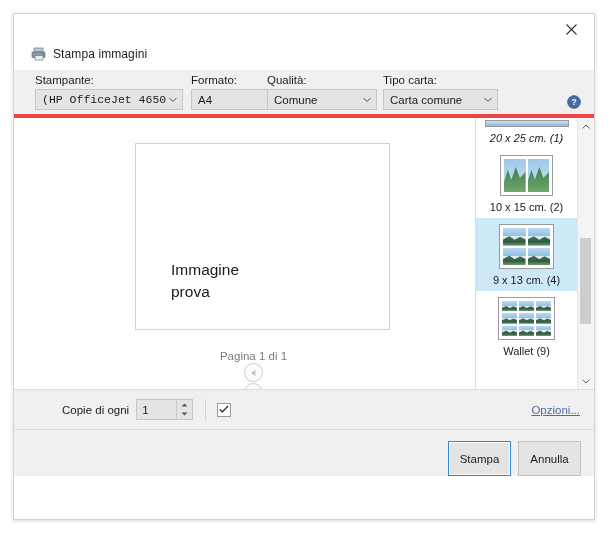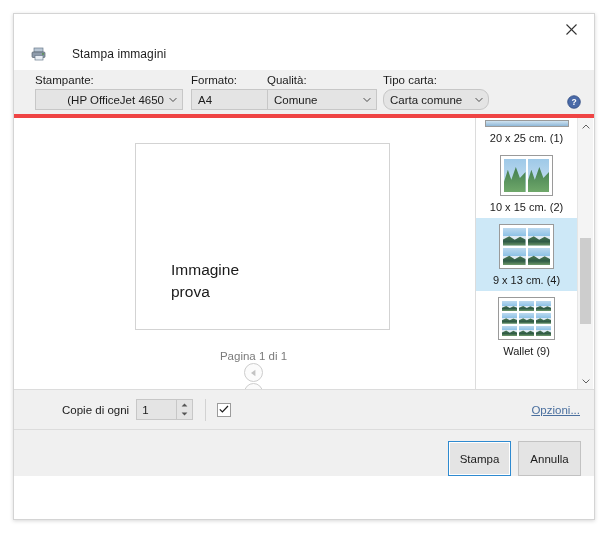--- a/index.html
+++ b/index.html
@@ -46,21 +46,21 @@
     justify-content: center;
     cursor: default;
   }
   #close-btn svg { display: block; }
   #app-title-row {
     position: absolute;
     left: 17px;
     top: 33px;
     display: flex;
     align-items: center;
-    gap: 25px;
+    gap: 6px;
   }
   #app-icon { width: 16px; height: 14px; position: relative; display:block; }
   #app-title {
     font-size: 12px;
     color: #1d1d1d;
     letter-spacing: 0.1px;
   }
 
   
   #banner {
@@ -109,36 +109,36 @@
   }
   .combo .combo-text {
     font-size: 11.5px;
     color: #1b1b1b;
     padding-left: 6px;
     padding-right: 18px;
     white-space: nowrap;
     overflow: hidden;
     flex: 1;
   }
-  .combo.right-align .combo-text { text-align: right; }
+  .combo.right-align .combo-text { text-align: right; font-family: Liberation Mono, monospace; }
   .combo .chev {
     position: absolute;
     right: 5px;
     top: 50%;
     transform: translateY(-50%);
     display: block;
   }
   #field-printer { left: 21px; width: 148px; }
   #field-printer .combo { width: 148px; }
   #field-format  { left: 177px; width: 70px; }
   #field-format .combo { width: 92px; }
   #field-quality { left: 253px; width: 110px; }
   #field-quality .combo { width: 110px; }
   #field-papertype { left: 369px; width: 115px; }
-  #field-papertype .combo { width: 106px; border-radius: 9px; }
+  #field-papertype .combo { width: 115px; }
 
   #help-btn {
     position: absolute;
     right: 13px;
     top: 25px;
     width: 14px;
     height: 14px;
     cursor: default;
   }
 
@@ -489,21 +489,21 @@
         <div class="nav-btn">
           <svg width="7" height="8" viewBox="0 0 7 8">
             <polygon points="1.6,0.7 1.6,7.3 6,4" fill="#c3c3c3"></polygon>
           </svg>
         </div>
       </div>
     </div>
 
     <div id="layout-pane">
       <div id="layout-list">
-          <div class="layout-item" style="margin-top: -4px;">
+          <div class="layout-item" style="margin-top: -4px; font-style: italic;">
             <div id="first-strip"></div>
             <div class="layout-caption">20 x 25 cm. (1)</div>
           </div>
           <div class="layout-item">
             <div class="layout-thumb" style="width: 53px; height: 41px; grid-template-columns: repeat(2, 1fr); grid-template-rows: repeat(1, 1fr);">
               <div class="ph port"></div>
               <div class="ph port"></div>
             </div>
             <div class="layout-caption">10 x 15 cm. (2)</div>
           </div>

